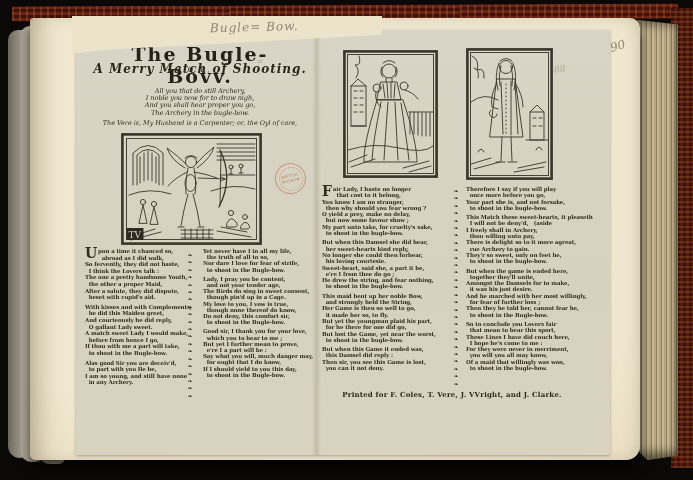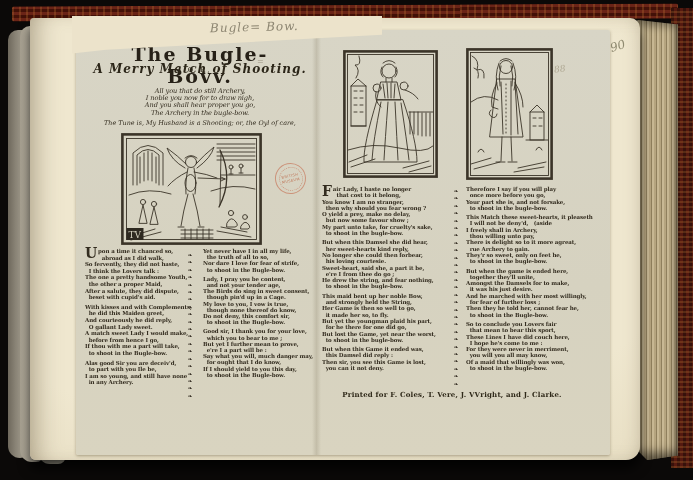--- a/index.html
+++ b/index.html
@@ -124,21 +124,21 @@
 
       <div class="btitle">The Bugle-Bovv.</div>
       <div class="bor">O R,</div>
       <div class="bsub">A Merry Match of Shooting.</div>
       <div class="barg">
           <div class="tline">All you that do still Archery,</div>
           <div class="tline">I noble you now for to draw nigh,</div>
           <div class="tline">And you shall hear proper you go,</div>
           <div class="tline">The Archery in the bugle-bow.</div>
         </div>
-      <div class="btune">The Tune is, My Husband is a Shooting; or, the Oyl of care,</div>
+      <div class="btune">The Vere is, My Husband is a Carpenter; or, the Oyl of care,</div>
 
       <svg class="wc wc1" viewBox="0 0 141 112">
         <g fill="none" stroke="#3b3428" stroke-width="0.9" stroke-linecap="round">
           <rect x="1.4" y="1.4" width="138.2" height="109.2" stroke-width="2.6"></rect>
           <rect x="5.5" y="5.5" width="130" height="101"></rect>
           <path d="M12 52 V20 Q27 5 42 20 V52"></path>
           <path d="M16 52 V22 Q27 11 38 22 V52"></path>
           <path d="M19 50 V24 M23 48 V20 M27 47 V18 M31 48 V20 M35 50 V24"></path>
           <path d="M96 11 H134 M96 15 H134 M96 19 H134 M96 23 H134 M96 27 H134"></path>
           <circle cx="110" cy="34" r="2"></circle>

